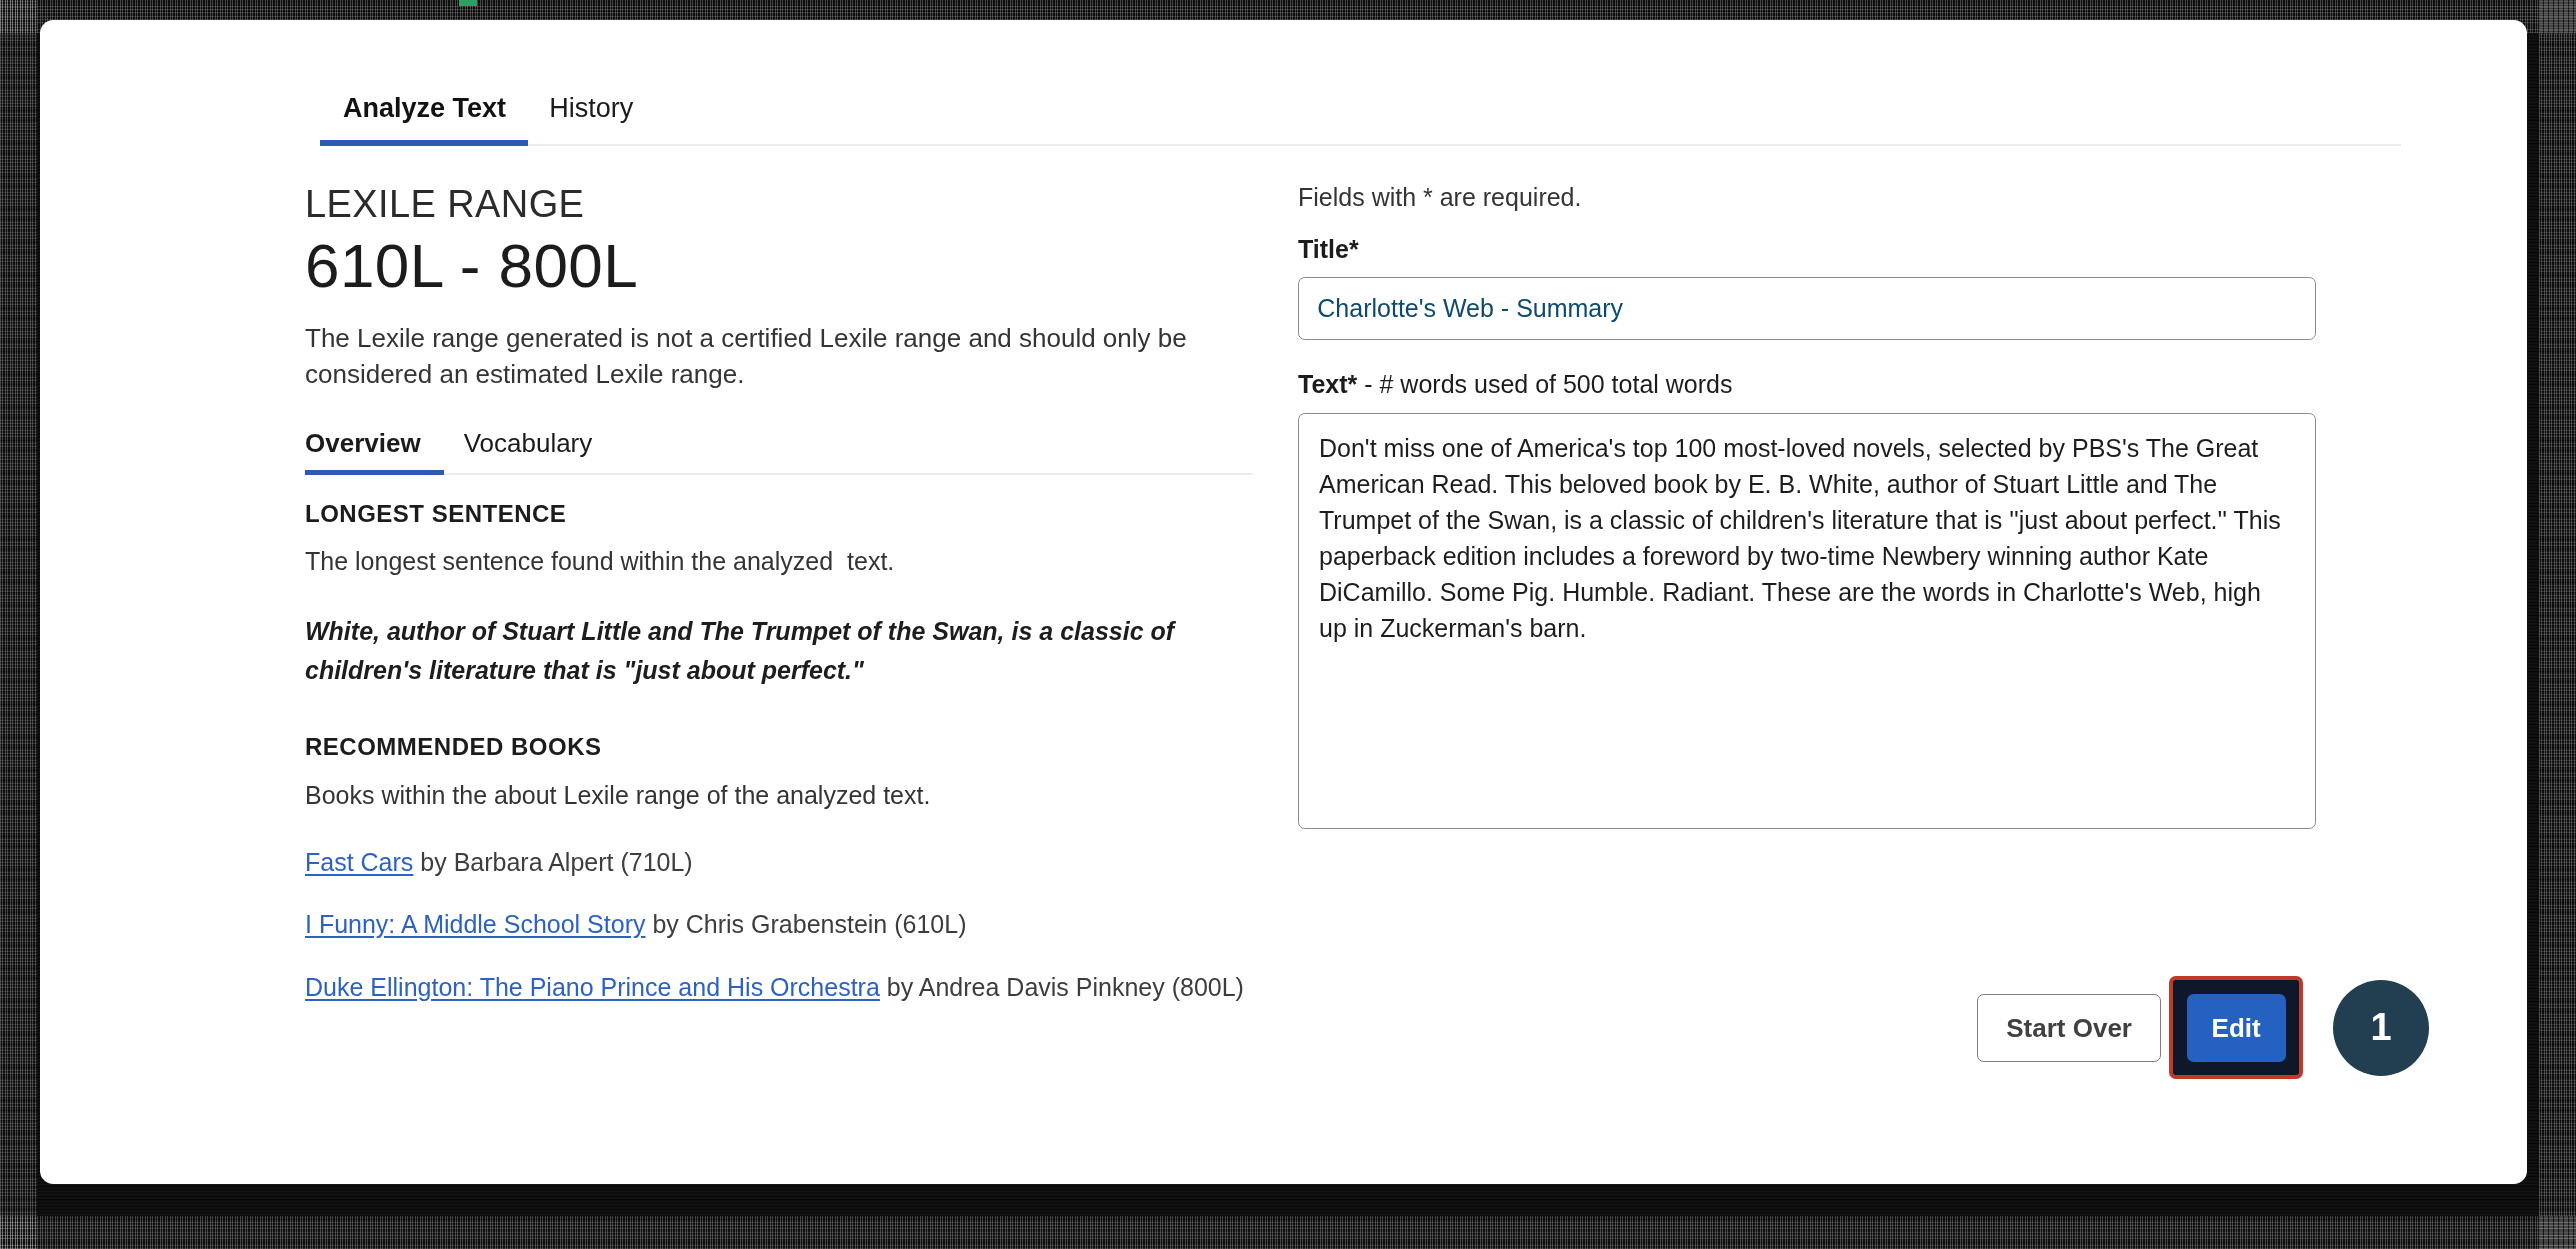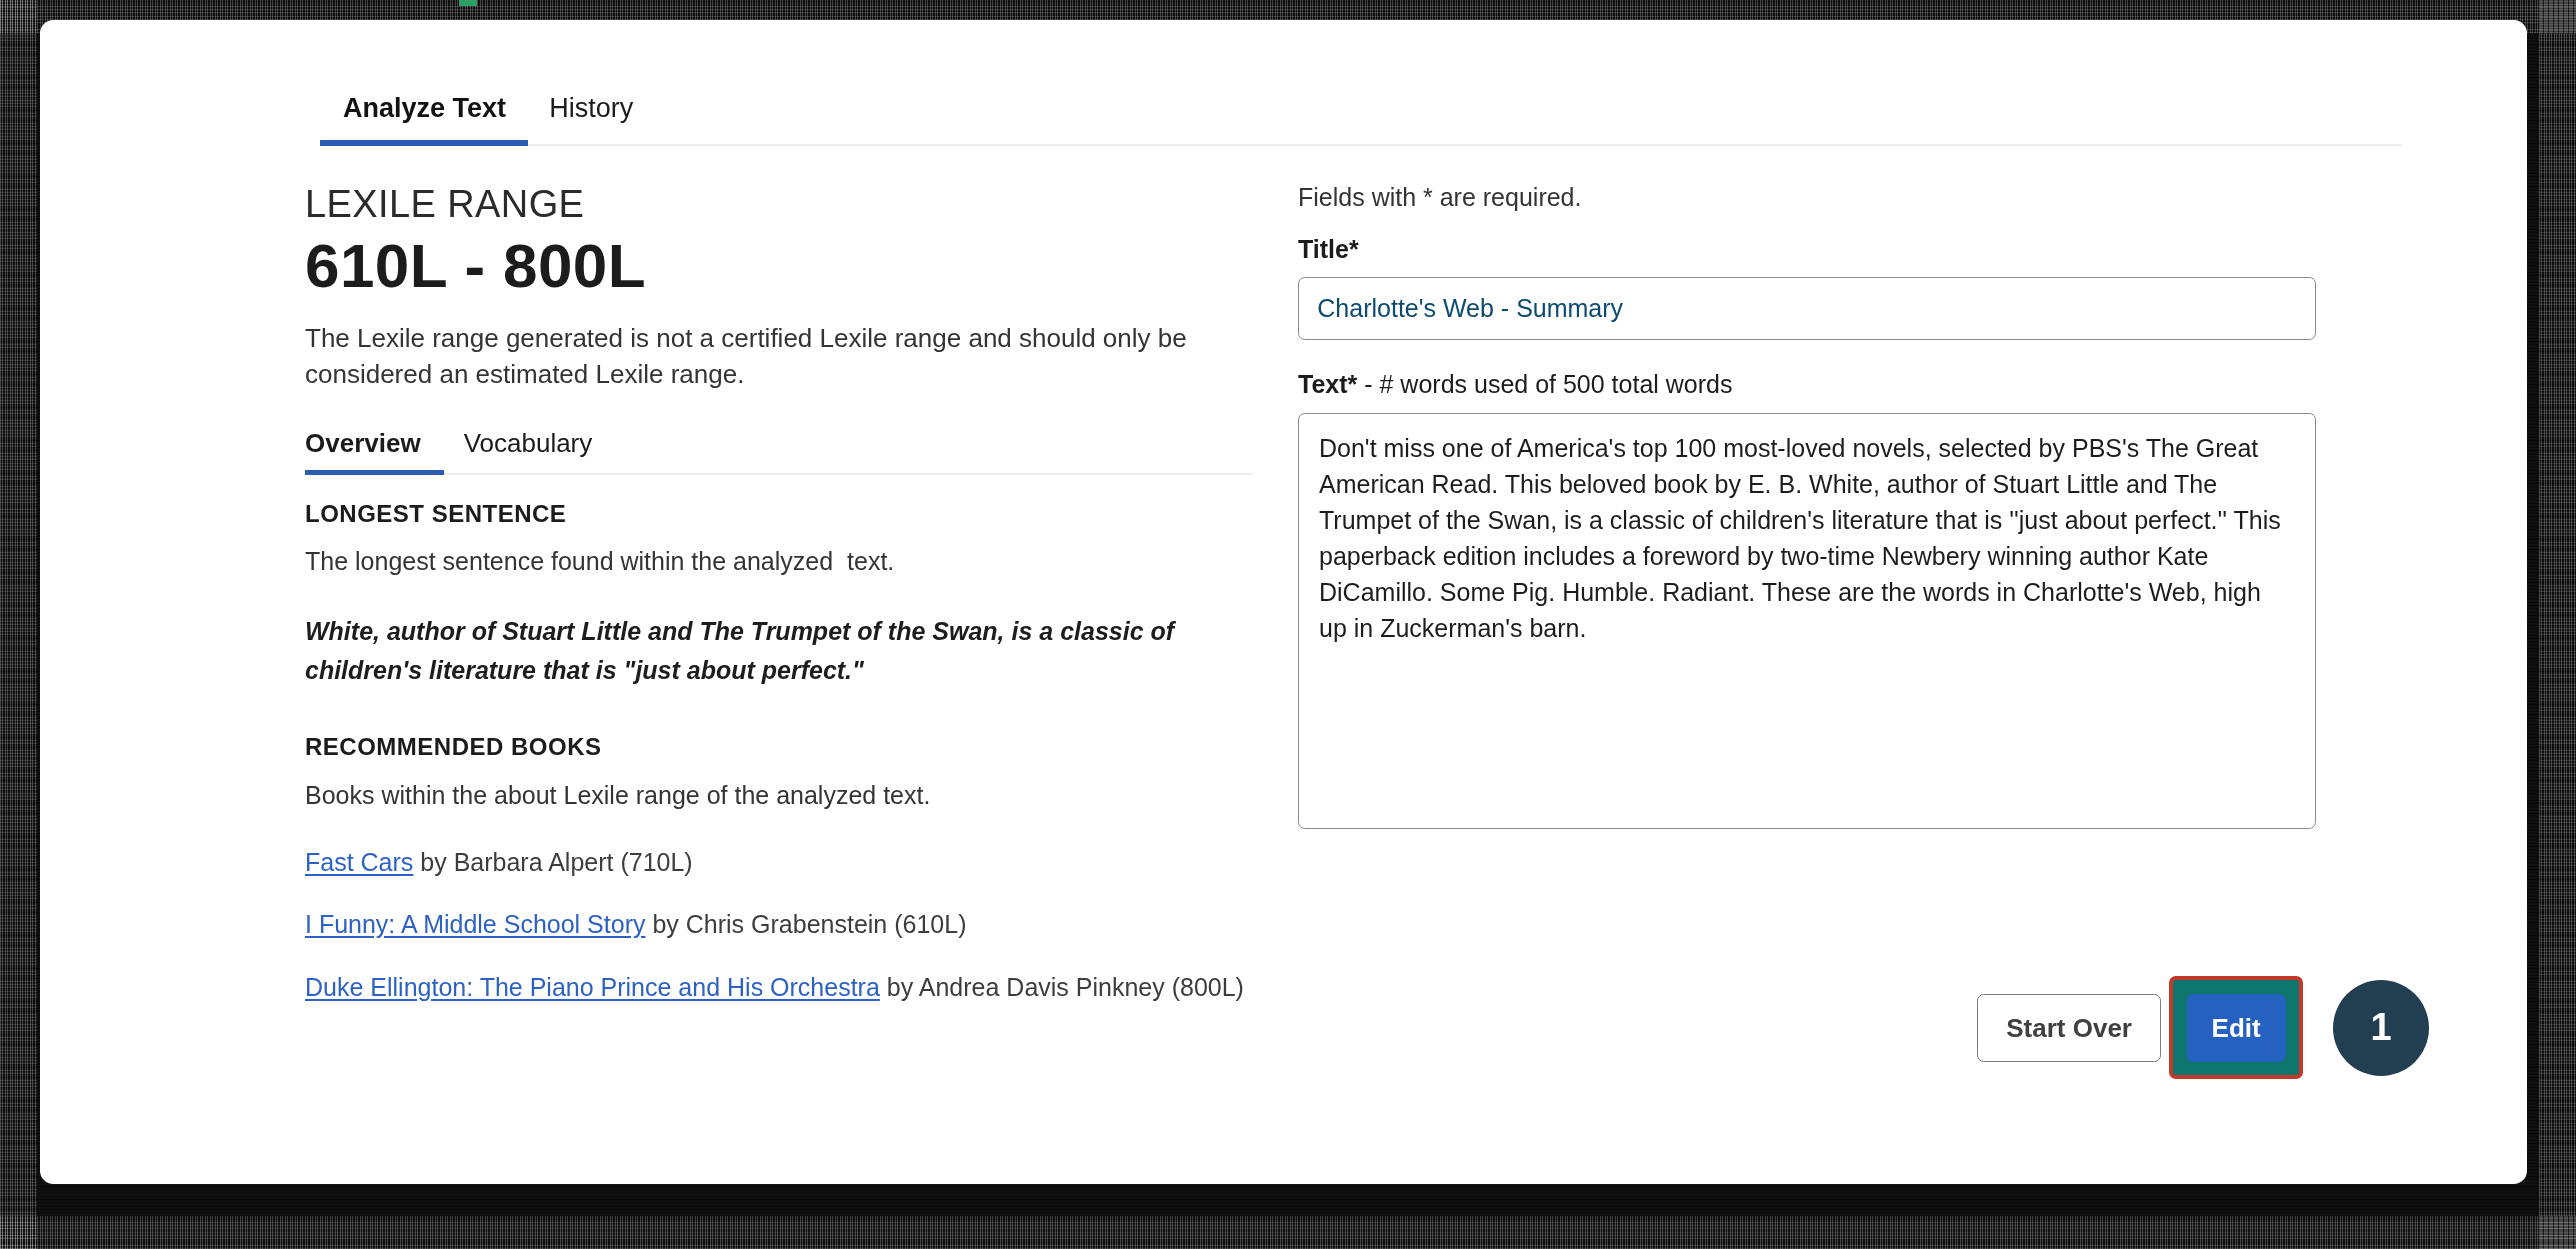--- a/index.html
+++ b/index.html
@@ -102,21 +102,21 @@
   .lexile-kicker {
     font-size: 38px;
     letter-spacing: 0.4px;
     color: #2b2b2b;
     font-weight: 400;
     margin: 0 0 5px 0;
     line-height: 1.15;
   }
   .lexile-range {
     font-size: 62px;
-    font-weight: bold;
+    font-weight: normal;
     color: #1c1c1c;
     margin: 0 0 21.6px 0;
     letter-spacing: 0.4px;
     line-height: 1.1;
   }
   .lexile-note {
     font-size: 26px;
     color: #343434;
     line-height: 1.38;
     margin: 0 0 37px 0;
@@ -256,21 +256,21 @@
     background: #ffffff;
     color: #404040;
     border: 1.7px solid #7c7c7c;
     padding: 20px 28px;
   }
   #edit-wrap {
     border: 4.2px solid #c0392b;
     border-radius: 6.7px;
     padding: 13.3px 13.3px;
     margin-left: 8.3px;
-    background: #0f766e;
+    background: #0f172a;
   }
   .btn-primary {
     background: #2461c0;
     color: #ffffff;
     border: none;
     padding: 21px 25px;
     display: block;
   }
   #step-badge {
     width: 96px;

